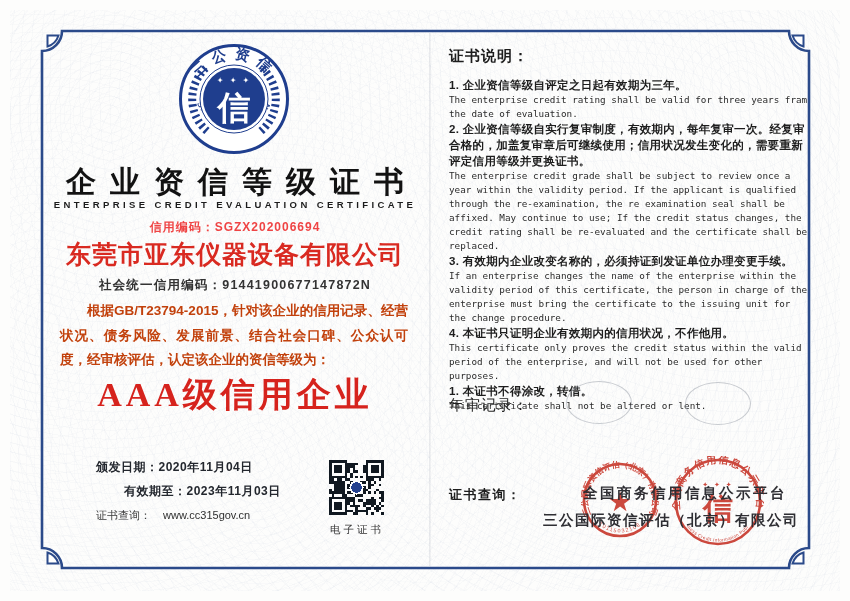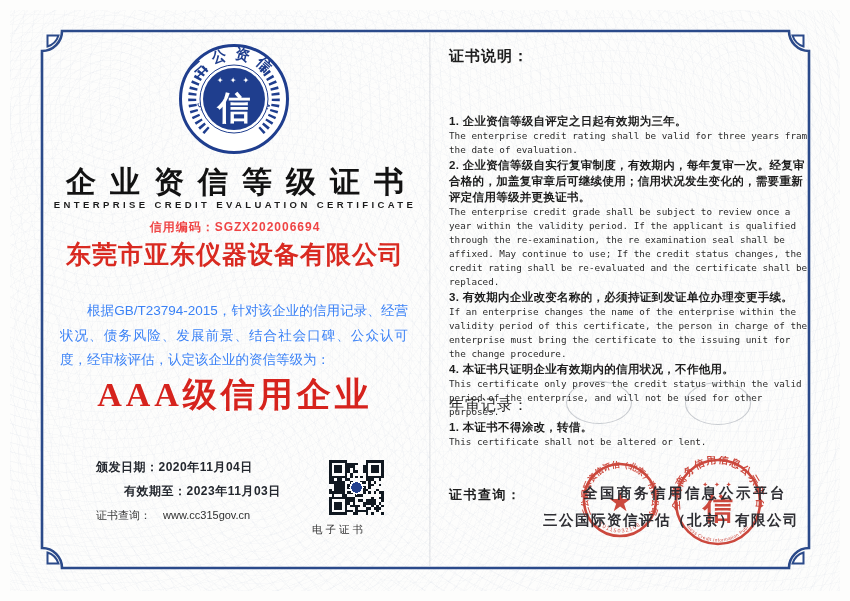--- a/index.html
+++ b/index.html
@@ -22,32 +22,32 @@
 
   
   .l-center{left:50px;width:370px;text-align:center;}
   .logo{left:177px;top:42px;}
   .cert-title{top:162px;font-family:"Liberation Serif",serif;font-weight:700;font-size:30px;
       color:#121212;letter-spacing:14px;text-indent:14px;white-space:nowrap;}
   .cert-title-en{top:199px;font-size:9.5px;font-weight:700;color:#1c1c1c;letter-spacing:3.4px;white-space:nowrap;}
   .credit-code{top:219px;font-size:12px;font-weight:700;color:#ef4444;letter-spacing:1px;}
   .company{top:238px;font-size:25px;font-weight:800;letter-spacing:1px;white-space:nowrap;}
   .social-code{top:277px;font-size:12.5px;font-weight:700;color:#333;letter-spacing:1.2px;}
-  .statement{left:60px;top:299px;width:348px;font-size:13.5px;font-weight:400;line-height:24.5px;
-      text-align:justify;text-indent:2em;color:#3b82f6;}
+  .statement{left:60px;top:299px;width:348px;font-size:13.5px;font-weight:700;line-height:24.5px;
+      text-align:justify;text-indent:2em;color:#c2410c;}
   .rating{top:372px;font-family:"Liberation Serif",serif;font-size:34px;font-weight:800;letter-spacing:4px;white-space:nowrap;}
   .date-line{left:96px;font-size:12px;font-weight:700;color:#23272e;letter-spacing:.5px;}
   .query-line{left:96px;font-size:11px;font-weight:400;color:#3a3a3a;}
   .query-line .url{margin-left:12px;color:#2f2f2f;}
   .qr{left:329px;top:460px;width:55px;height:55px;}
-  .qr-caption{left:312px;top:523px;width:90px;text-align:left;font-size:10.5px;color:#333;letter-spacing:3px;}
+  .qr-caption{left:312px;top:523px;width:90px;text-align:center;font-size:10.5px;color:#333;letter-spacing:3px;}
 
   
   .r-heading{left:449px;top:47px;font-size:15px;font-weight:600;letter-spacing:1px;color:#1d1d1d;}
-  .r-items{left:449px;top:77px;width:362px;margin-top:36px;}
+  .r-items{left:449px;top:77px;width:362px;}
   .r-items p{margin:0;}
   .zh-line{font-size:11.5px;font-weight:700;line-height:16px;letter-spacing:.3px;color:#1d1d1d;}
   .en-line{font-family:"DejaVu Sans Mono",monospace;font-size:9.3px;line-height:14px;color:#2a2a2a;}
   .annual-label{left:449px;top:396px;font-size:15px;font-weight:500;letter-spacing:1px;color:#1e1e1e;}
   .stamp{border:1px solid rgba(150,155,165,.5);border-radius:50%;}
   .stamp1{left:566px;top:381px;width:64px;height:41px;}
   .stamp2{left:685px;top:382px;width:64px;height:41px;}
   .issuer-label{left:449px;top:486px;font-size:13px;font-weight:600;letter-spacing:1.5px;color:#1e1e1e;}
   .issuer-line1{left:583px;top:484px;font-size:14.5px;font-weight:600;letter-spacing:2.5px;color:#2e2e33;z-index:4;white-space:nowrap;}
   .issuer-line2{left:543px;top:511px;font-size:14.5px;font-weight:600;letter-spacing:1.5px;color:#2e2e33;z-index:4;white-space:nowrap;}
@@ -97,20 +97,21 @@
       <text x="57" y="77" text-anchor="middle" font-size="33" font-weight="bold" fill="#ffffff" font-family="Liberation Serif, serif">信</text>
     </svg>
 
     <div class="abs l-center cert-title">企业资信等级证书</div>
     <div class="abs l-center cert-title-en">ENTERPRISE CREDIT EVALUATION CERTIFICATE</div>
 
     <div class="abs l-center credit-code"><span>信用编码：</span><span>SGZX202006694</span></div>
 
     <div class="abs l-center company" style="color:#d92a21;text-align:center;">东莞市亚东仪器设备有限公司</div>
 
+    <div class="abs l-center social-code"><span>社会统一信用编码：</span><span>91441900677147872N</span></div>
 
     <div class="abs statement">根据GB/T23794-2015，针对该企业的信用记录、经营状况、债务风险、发展前景、结合社会口碑、公众认可度，经审核评估，认定该企业的资信等级为：</div>
 
     <div class="abs l-center rating" style="color:#d6231d;">AAA级信用企业</div>
 
     <div class="abs date-line" style="top:459px;"><span>颁发日期：</span><span>2020年11月04日</span></div>
 
     <div class="abs date-line" style="top:483px;margin-left:28px;"><span>有效期至：</span><span>2023年11月03日</span></div>
 
     <div class="abs query-line" style="top:508px;"><span>证书查询：</span><span class="url">www.cc315gov.cn</span></div>

